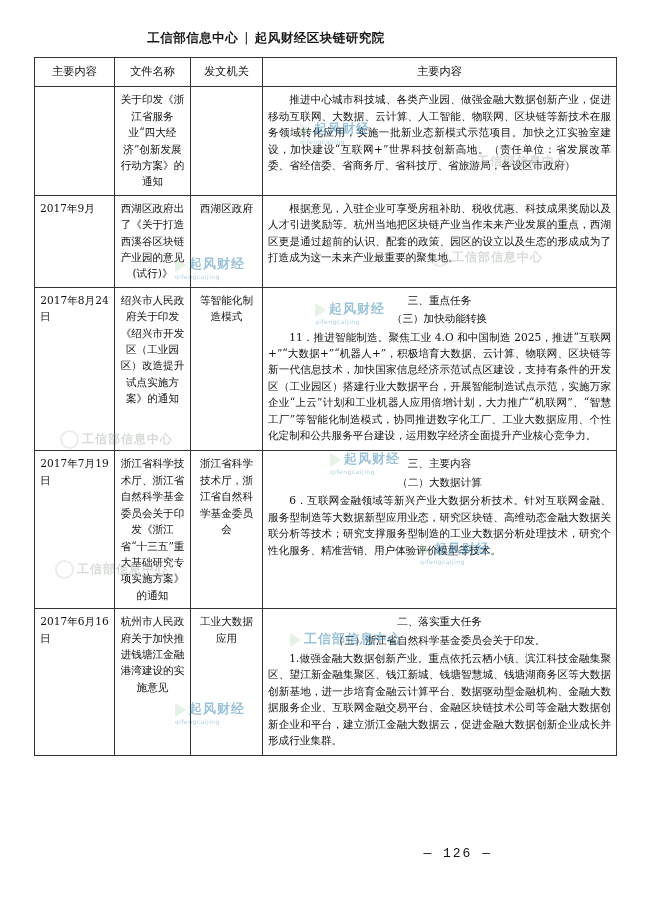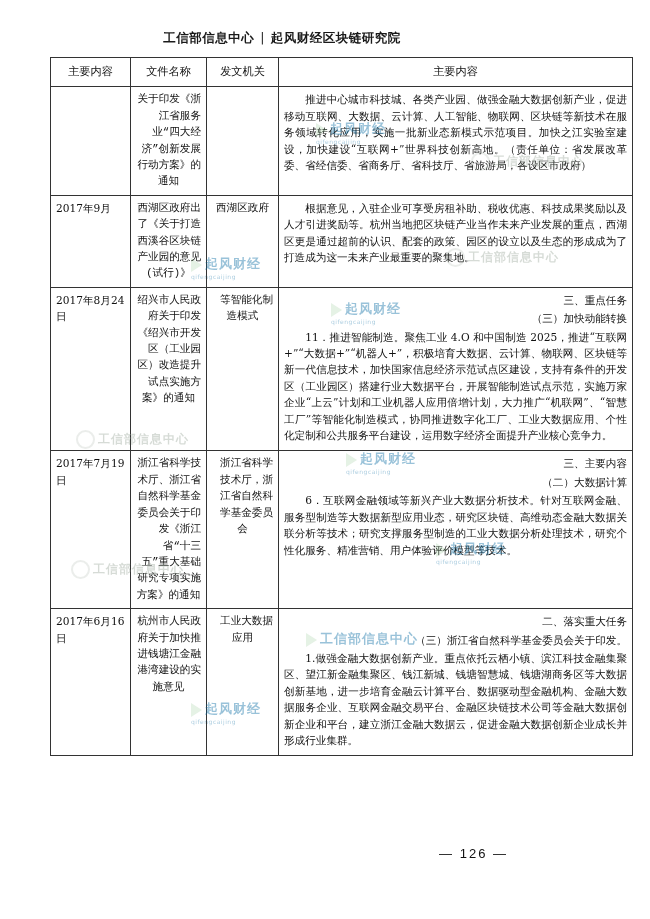--- a/index.html
+++ b/index.html
@@ -14,21 +14,20 @@
     color: #111;
     position: relative;
     overflow: hidden;
   }
   .page {
     position: relative;
     width: 532px;
     height: 919px;
     box-sizing: border-box;
     padding: 30px 34px 0 34px;
-    margin-left: 16px;
   }
   .doc-header {
     text-align: center;
     font-size: 12.5px;
     font-weight: bold;
     letter-spacing: 0.5px;
     padding-bottom: 6px;
     color: #1a1a1a;
     font-family: "DejaVu Sans", "Liberation Sans", sans-serif;
   }
@@ -61,47 +60,46 @@
   col.c2 { width: 76px; }
   col.c3 { width: 72px; }
   col.c4 { width: 354px; }
 
   td.cdate, td.cname, td.corg {
     text-align: justify;
     text-align-last: left;
     word-break: break-all;
   }
   td.cname, td.corg {
-    text-align: right;
+    text-align: center;
     text-align-last: center;
-    font-family: Liberation Mono, monospace;
   }
   td.cdate {
-    text-align: left;
+    text-align: center;
   }
   td.content p {
     margin: 0 0 2px 0;
     text-align: justify;
     text-justify: inter-ideograph;
     word-break: break-all;
   }
   td.content p.indent2 {
     text-indent: 2em;
   }
   td.content p.center {
-    text-align: right;
+    text-align: center;
     text-indent: 0;
   }
   .pagenum {
     position: absolute;
     right: 40px;
     bottom: 58px;
     font-size: 13px;
     letter-spacing: 2px;
-    font-family: Liberation Sans, sans-serif;
+    font-family: Liberation Mono, monospace;
   }
 
   
   .wm {
     position: absolute;
     pointer-events: none;
     user-select: none;
     font-family: "DejaVu Sans", "Liberation Sans", sans-serif;
     white-space: nowrap;
   }

